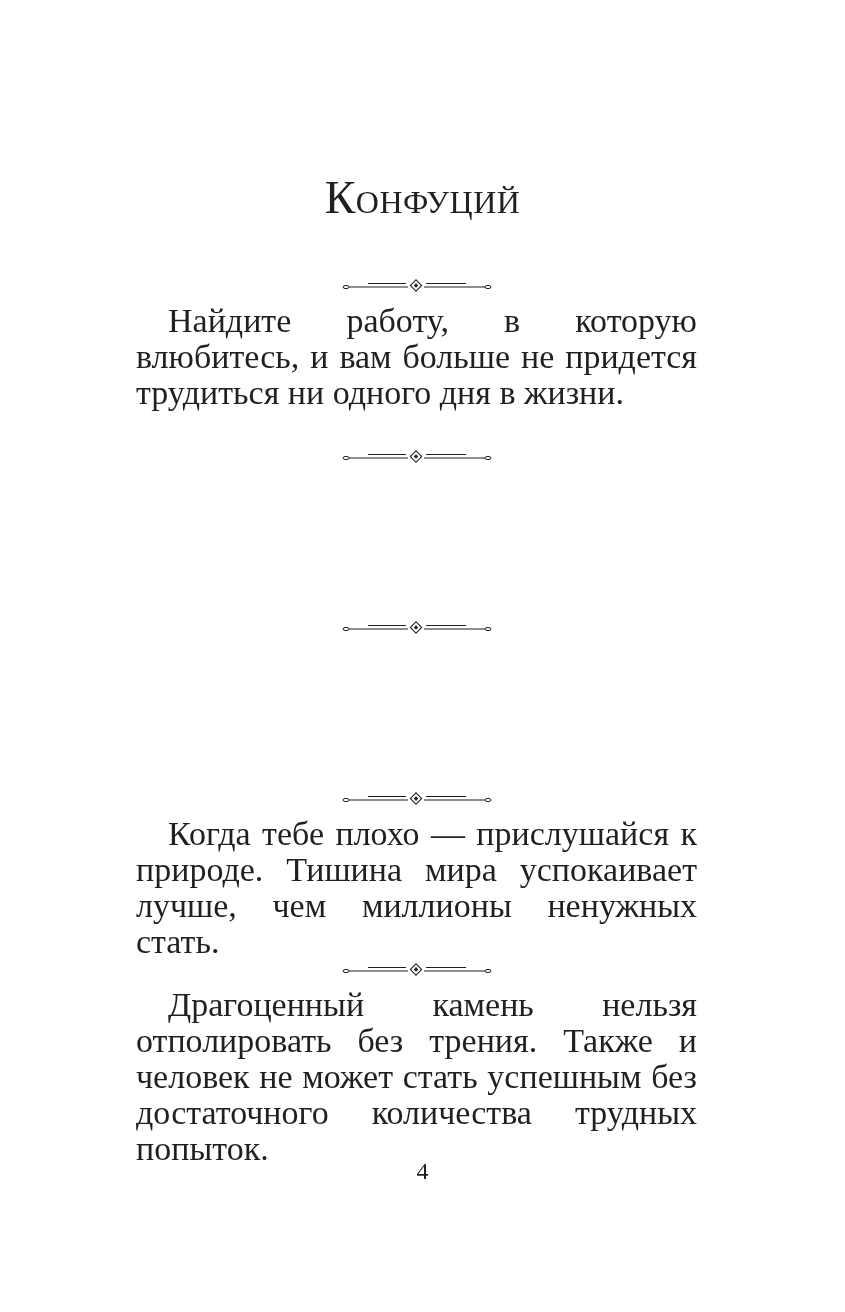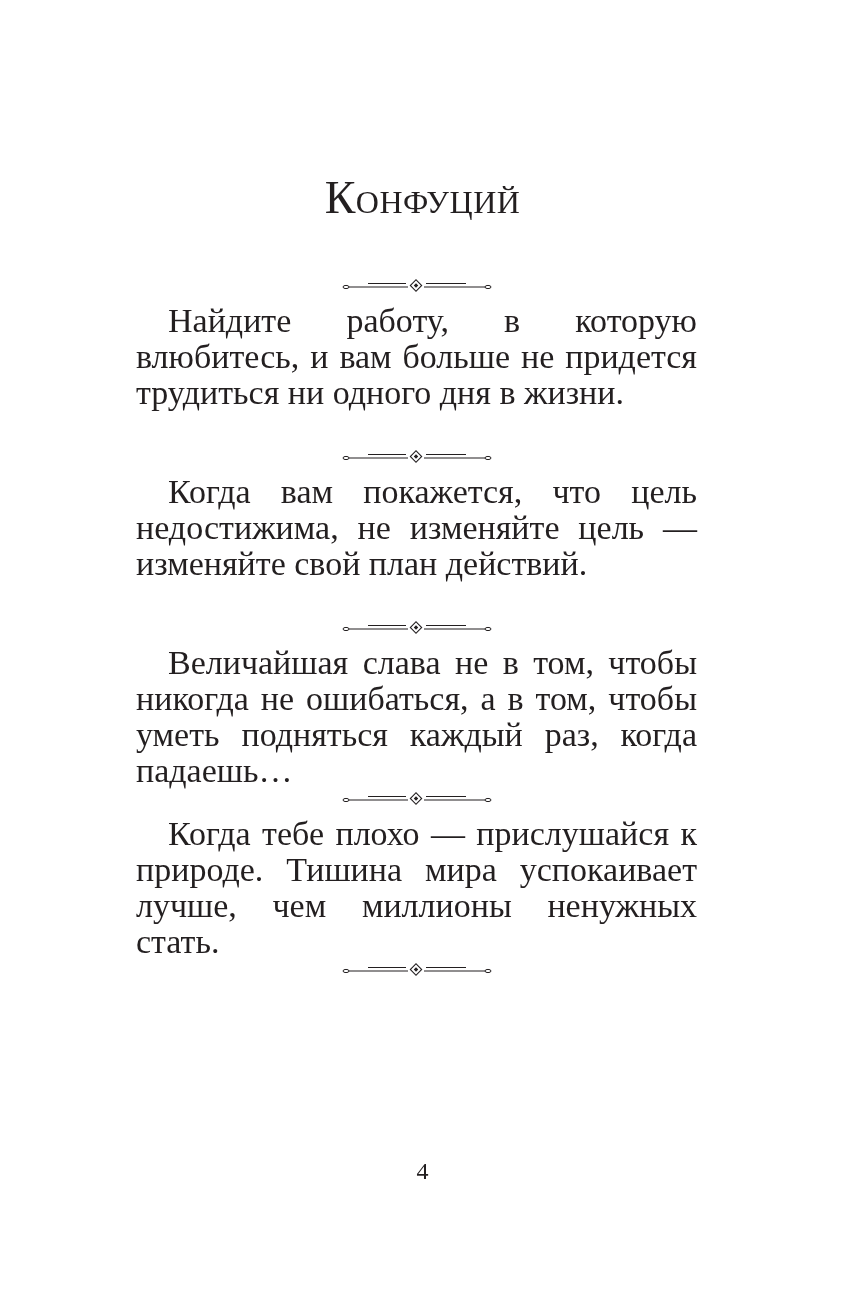--- a/index.html
+++ b/index.html
@@ -43,38 +43,32 @@
     <ellipse cx="4" cy="8" rx="3" ry="1.6" fill="none" stroke="#231f20" stroke-width="1"></ellipse>
     <line x1="7" y1="8" x2="66" y2="8" stroke="#231f20" stroke-width="1.2"></line>
     <line x1="26" y1="4.5" x2="64" y2="4.5" stroke="#231f20" stroke-width="1.2"></line>
     <rect x="70" y="2.5" width="8" height="8" transform="rotate(45 74 6.5)" fill="none" stroke="#231f20" stroke-width="1.1"></rect>
     <rect x="72.4" y="4.9" width="3.2" height="3.2" transform="rotate(45 74 6.5)" fill="#231f20"></rect>
     <line x1="84" y1="4.5" x2="124" y2="4.5" stroke="#231f20" stroke-width="1.2"></line>
     <line x1="82" y1="8" x2="143" y2="8" stroke="#231f20" stroke-width="1.2"></line>
     <ellipse cx="146" cy="8" rx="3" ry="1.6" fill="none" stroke="#231f20" stroke-width="1"></ellipse>
   </svg>
 
-  <div class="quote" style="top:474px">
-    <p>Когда вам покажется, что цель недостижи­ма, не изменяйте цель — изменяйте свой план действий.</p>
-  </div>
 
   <svg class="divider" style="top:621px" viewBox="0 0 150 14">
     <ellipse cx="4" cy="8" rx="3" ry="1.6" fill="none" stroke="#231f20" stroke-width="1"></ellipse>
     <line x1="7" y1="8" x2="66" y2="8" stroke="#231f20" stroke-width="1.2"></line>
     <line x1="26" y1="4.5" x2="64" y2="4.5" stroke="#231f20" stroke-width="1.2"></line>
     <rect x="70" y="2.5" width="8" height="8" transform="rotate(45 74 6.5)" fill="none" stroke="#231f20" stroke-width="1.1"></rect>
     <rect x="72.4" y="4.9" width="3.2" height="3.2" transform="rotate(45 74 6.5)" fill="#231f20"></rect>
     <line x1="84" y1="4.5" x2="124" y2="4.5" stroke="#231f20" stroke-width="1.2"></line>
     <line x1="82" y1="8" x2="143" y2="8" stroke="#231f20" stroke-width="1.2"></line>
     <ellipse cx="146" cy="8" rx="3" ry="1.6" fill="none" stroke="#231f20" stroke-width="1"></ellipse>
   </svg>
 
-  <div class="quote" style="top:645px">
-    <p>Величайшая слава не в том, чтобы никогда не ошибаться, а в том, чтобы уметь подняться каждый раз, когда падаешь…</p>
-  </div>
 
   <svg class="divider" style="top:792px" viewBox="0 0 150 14">
     <ellipse cx="4" cy="8" rx="3" ry="1.6" fill="none" stroke="#231f20" stroke-width="1"></ellipse>
     <line x1="7" y1="8" x2="66" y2="8" stroke="#231f20" stroke-width="1.2"></line>
     <line x1="26" y1="4.5" x2="64" y2="4.5" stroke="#231f20" stroke-width="1.2"></line>
     <rect x="70" y="2.5" width="8" height="8" transform="rotate(45 74 6.5)" fill="none" stroke="#231f20" stroke-width="1.1"></rect>
     <rect x="72.4" y="4.9" width="3.2" height="3.2" transform="rotate(45 74 6.5)" fill="#231f20"></rect>
     <line x1="84" y1="4.5" x2="124" y2="4.5" stroke="#231f20" stroke-width="1.2"></line>
     <line x1="82" y1="8" x2="143" y2="8" stroke="#231f20" stroke-width="1.2"></line>
     <ellipse cx="146" cy="8" rx="3" ry="1.6" fill="none" stroke="#231f20" stroke-width="1"></ellipse>
@@ -88,15 +82,18 @@
     <ellipse cx="4" cy="8" rx="3" ry="1.6" fill="none" stroke="#231f20" stroke-width="1"></ellipse>
     <line x1="7" y1="8" x2="66" y2="8" stroke="#231f20" stroke-width="1.2"></line>
     <line x1="26" y1="4.5" x2="64" y2="4.5" stroke="#231f20" stroke-width="1.2"></line>
     <rect x="70" y="2.5" width="8" height="8" transform="rotate(45 74 6.5)" fill="none" stroke="#231f20" stroke-width="1.1"></rect>
     <rect x="72.4" y="4.9" width="3.2" height="3.2" transform="rotate(45 74 6.5)" fill="#231f20"></rect>
     <line x1="84" y1="4.5" x2="124" y2="4.5" stroke="#231f20" stroke-width="1.2"></line>
     <line x1="82" y1="8" x2="143" y2="8" stroke="#231f20" stroke-width="1.2"></line>
     <ellipse cx="146" cy="8" rx="3" ry="1.6" fill="none" stroke="#231f20" stroke-width="1"></ellipse>
   </svg>
 
+  <div class="quote" style="top:987px">
+    <p>Драгоценный камень нельзя отполировать без трения. Также и человек не может стать успешным без достаточного количества трудных попыток.</p>
+  </div>
 
   <div class="page-number">4</div>
 </div>
 
 </body></html>

